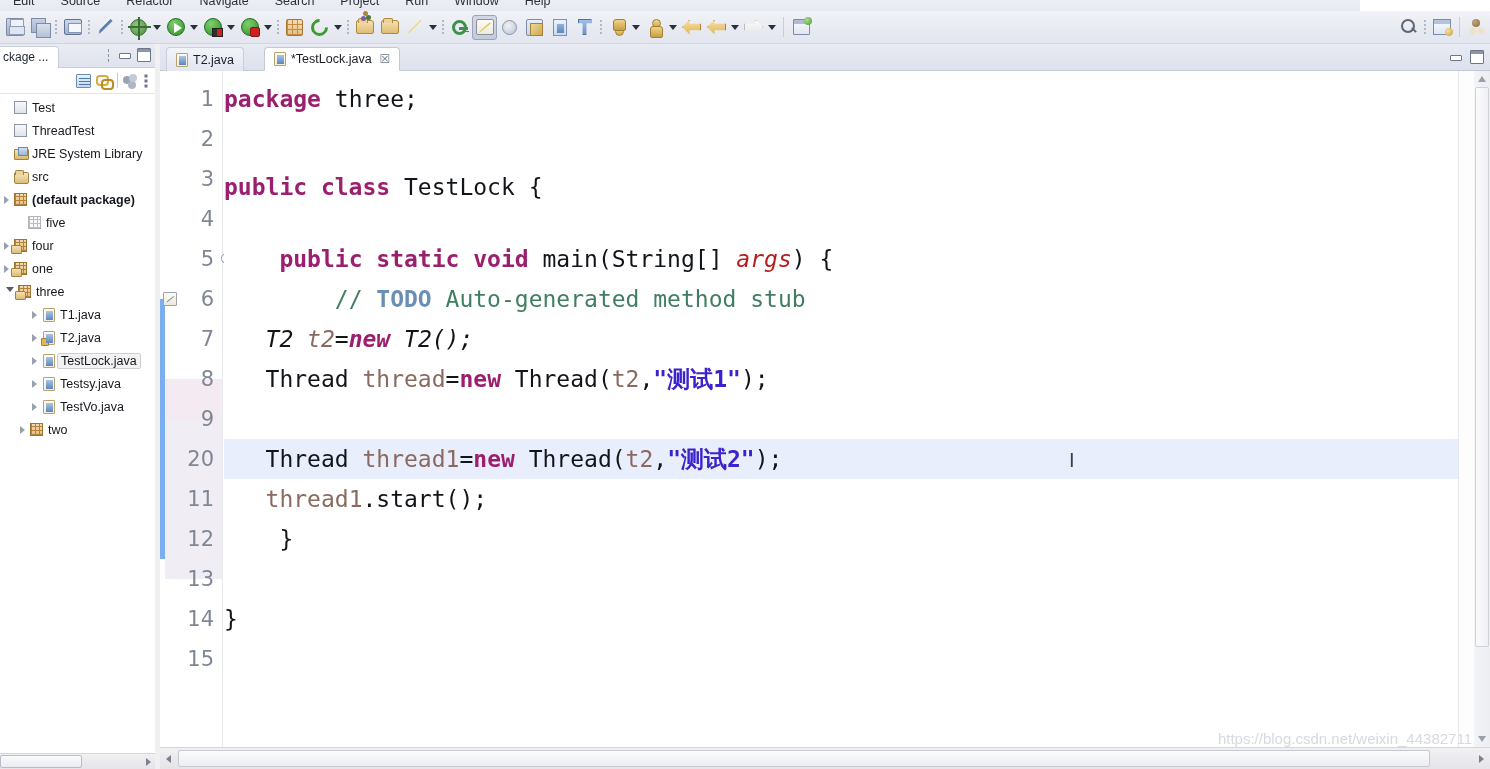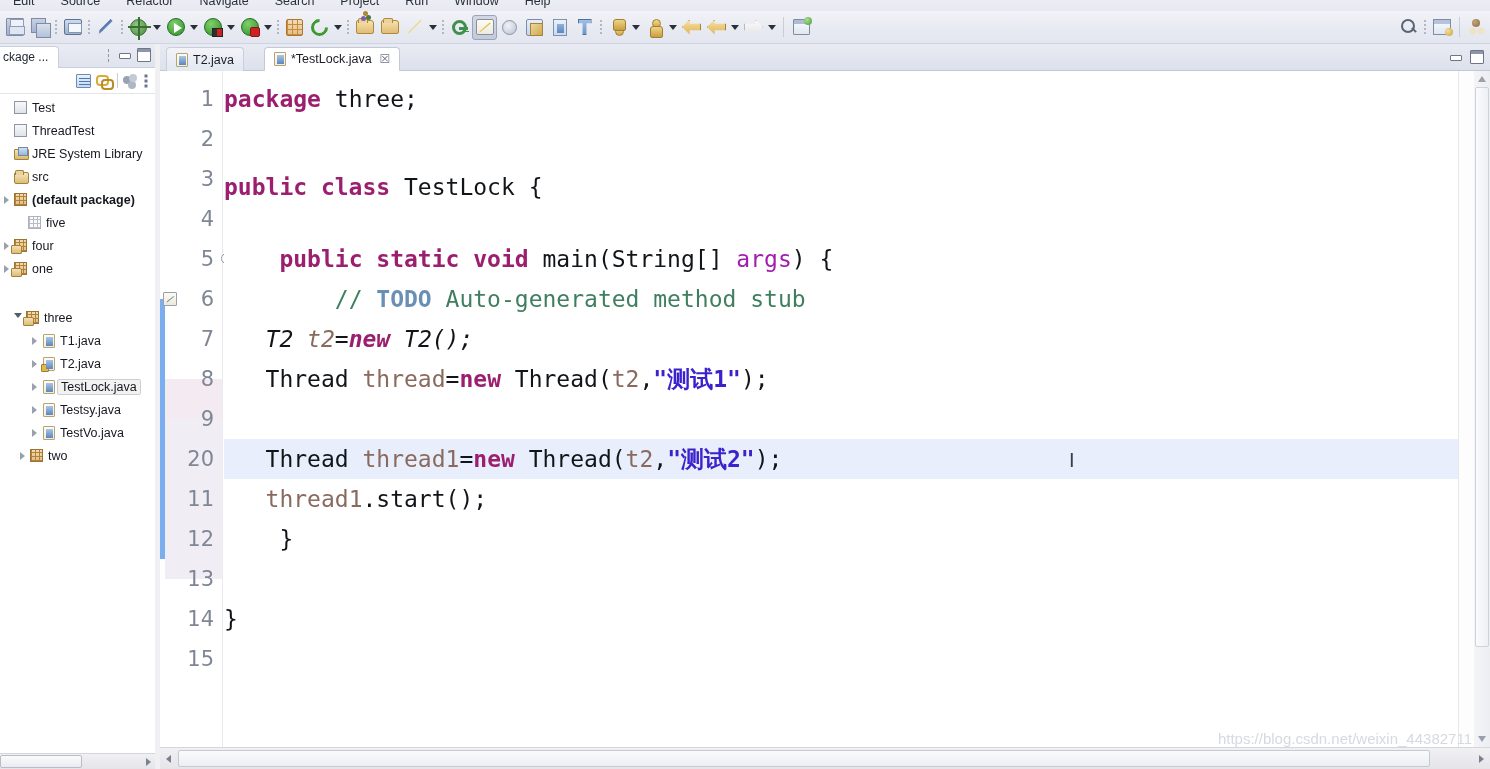--- a/index.html
+++ b/index.html
@@ -6,21 +6,21 @@
   html, body {
     width: 1490px; height: 769px;
     overflow: hidden;
     font-family: "Liberation Sans", sans-serif;
     background: #ffffff;
   }
   #app { position: relative; width: 1490px; height: 769px; }
 
   
   .menubar {
-    position: absolute; top: 0; left: 0; width: 1490px; height: 11px;
+    position: absolute; top: 0; left: 0; width: 1360px; height: 11px;
     background: linear-gradient(180deg,#eceef4 0%, #e6e9f1 100%);
     overflow: hidden;
   }
   .menubar .mitems {
     position: absolute; top: -7px; left: 0;
     display: flex; gap: 0px; font-size: 12.5px; color: #2b2f38;
   }
   .menubar .mitem { padding: 1px 13px; white-space: nowrap; }
 
   
@@ -300,21 +300,21 @@
     position: absolute; left: 0; right: 0; height: 40px; line-height: 40px;
     font-family: "DejaVu Sans Mono", monospace; font-size: 23px;
     white-space: pre; color: #111418;
   }
   .cline.cur { background: #e8eefb; }
   .kw   { color: #9b1f6e; font-weight: 700; }
   .cmt  { color: #3f7f5f; }
   .todo { color: #6a8fb5; font-weight: 600; }
   .str  { color: #3b22cc; font-weight: 600; }
   .lv   { color: #8a6a5e; }
-  .pm   { color: #a21caf; }
+  .pm   { color: #b91c1c; font-style: italic; }
   .plain{ color: #111418; }
 
   .caret { position:absolute; color:#3a3f4b; font-family:"DejaVu Sans", sans-serif; font-size:19px; }
 
   .ovruler {
     position: absolute; right: 16px; top: 0; width: 16px; bottom: 22px;
     background: #fdfdfd; border-left: 1px solid #e6e7eb;
   }
   .vscroll {
     position: absolute; right: 0; top: 0; width: 16px; bottom: 22px;
@@ -567,21 +567,21 @@
           </div>
           <div class="trow" style="padding-left: 0px;">
             <span class="twist">
               <i></i>
             </span>
             <span class="tico">
               <span class="t-pkg folderish"></span>
             </span>
             <span class="tlabel">one</span>
           </div>
-          <div class="trow" style="padding-left: 12px; margin-top: 26px;">
+          <div class="trow" style="padding-left: 4px;">
             <span class="twist open">
               <i></i>
             </span>
             <span class="tico">
               <span class="t-pkg folderish"></span>
             </span>
             <span class="tlabel">three</span>
           </div>
           <div class="trow" style="padding-left: 28px;">
             <span class="twist">

